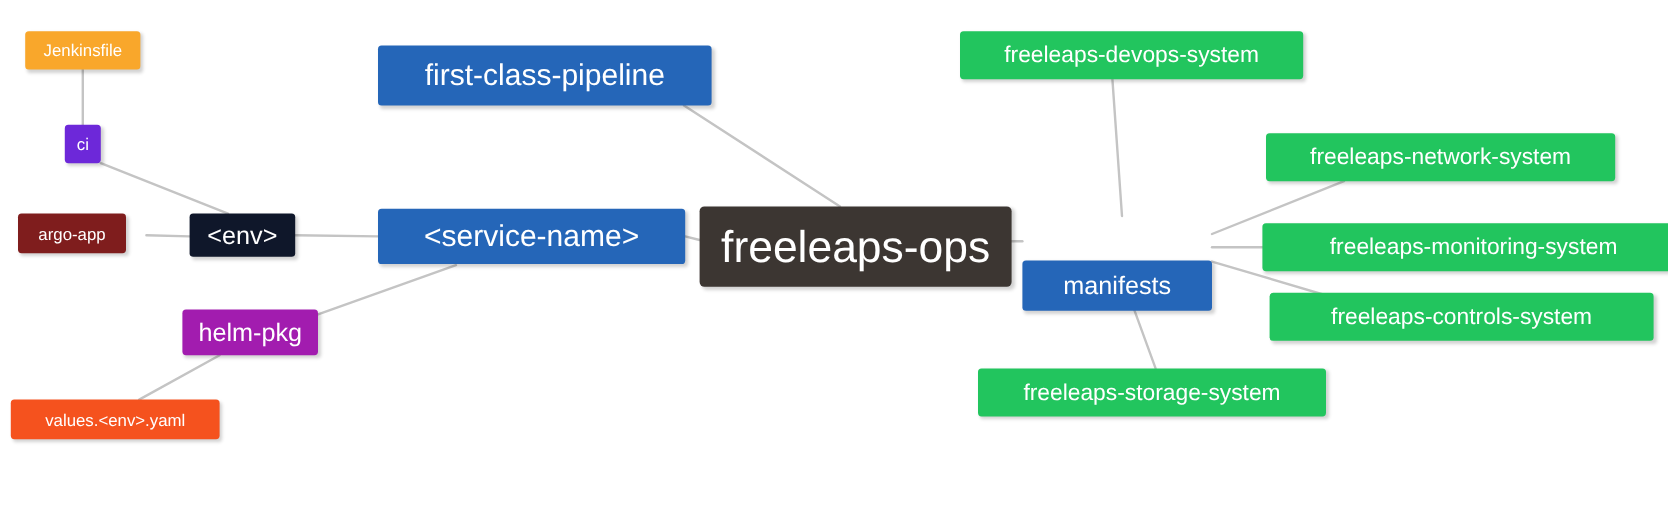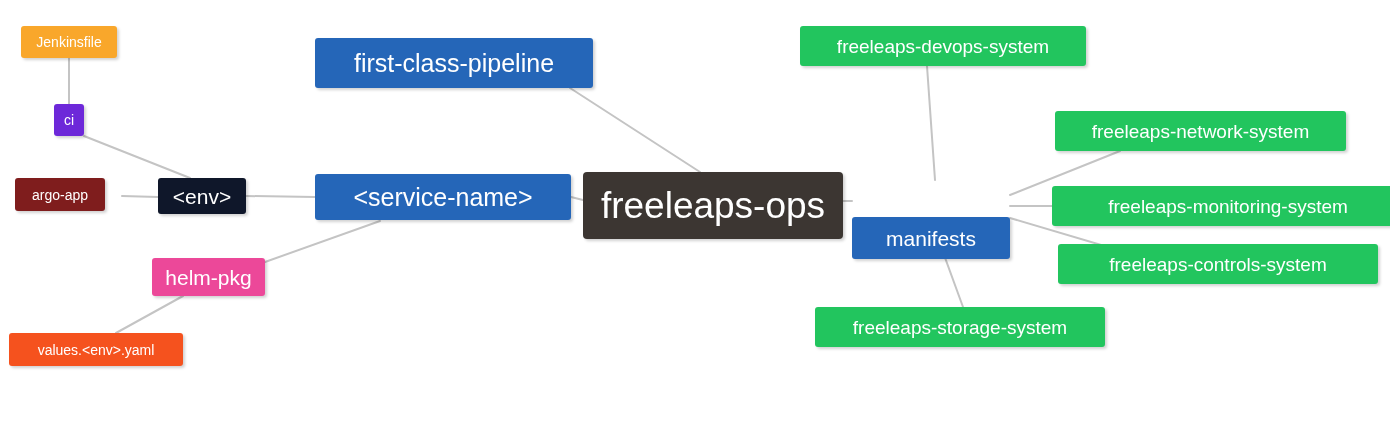--- a/index.html
+++ b/index.html
@@ -81,21 +81,21 @@
       <line x1="1010" y1="206" x2="1052" y2="206" stroke="#c4c4c4" stroke-width="2" stroke-linecap="round"></line>
       <line x1="1010" y1="218" x2="1135" y2="255" stroke="#c4c4c4" stroke-width="2" stroke-linecap="round"></line>
       <line x1="932" y1="222" x2="963" y2="307" stroke="#c4c4c4" stroke-width="2" stroke-linecap="round"></line>
     </svg>
   <div id="node-layer">
       <div class="node node-root size-xl node-root" style="left: 583px; top: 172px; width: 260px; height: 67px; background: rgb(60, 54, 50);">freeleaps-ops</div>
       <div class="node node-blue size-lg" style="left: 315px; top: 38px; width: 278px; height: 50px; background: rgb(37, 102, 184);">first-class-pipeline</div>
       <div class="node node-blue size-lg" style="left: 315px; top: 174px; width: 256px; height: 46px; background: rgb(37, 102, 184);">&lt;service-name&gt;</div>
       <div class="node node-blue size-md" style="left: 852px; top: 180px; width: 158px; height: 42px; background: rgb(37, 102, 184); margin-top: 37px;">manifests</div>
       <div class="node node-green size-md" style="left: 158px; top: 178px; width: 88px; height: 36px; background: #0f172a;">&lt;env&gt;</div>
-      <div class="node node-green size-md" style="left: 152px; top: 258px; width: 113px; height: 38px; background: #ec4899;">helm-pkg</div>
+      <div class="node node-green size-md" style="left: 152px; top: 258px; width: 113px; height: 38px; background: #a21caf;">helm-pkg</div>
       <div class="node node-orange size-xs" style="left: 21px; top: 26px; width: 96px; height: 32px; background: rgb(249, 167, 43);">Jenkinsfile</div>
       <div class="node node-red size-xs" style="left: 54px; top: 104px; width: 30px; height: 32px; background: #6d28d9;">ci</div>
       <div class="node node-red size-xs" style="left: 15px; top: 178px; width: 90px; height: 33px; background: #7f1d1d;">argo-app</div>
       <div class="node node-red size-xs" style="left: 9px; top: 333px; width: 174px; height: 33px; background: rgb(245, 82, 30);">values.&lt;env&gt;.yaml</div>
       <div class="node node-green size-sm" style="left: 800px; top: 26px; width: 286px; height: 40px; background: rgb(34, 197, 94);">freeleaps-devops-system</div>
       <div class="node node-green size-sm" style="left: 1055px; top: 111px; width: 291px; height: 40px; background: rgb(34, 197, 94);">freeleaps-network-system</div>
       <div class="node node-green size-sm" style="left: 1052px; top: 186px; width: 352px; height: 40px; background: rgb(34, 197, 94);">freeleaps-monitoring-system</div>
       <div class="node node-green size-sm" style="left: 1058px; top: 244px; width: 320px; height: 40px; background: rgb(34, 197, 94);">freeleaps-controls-system</div>
       <div class="node node-green size-sm" style="left: 815px; top: 307px; width: 290px; height: 40px; background: rgb(34, 197, 94);">freeleaps-storage-system</div>
     </div>

